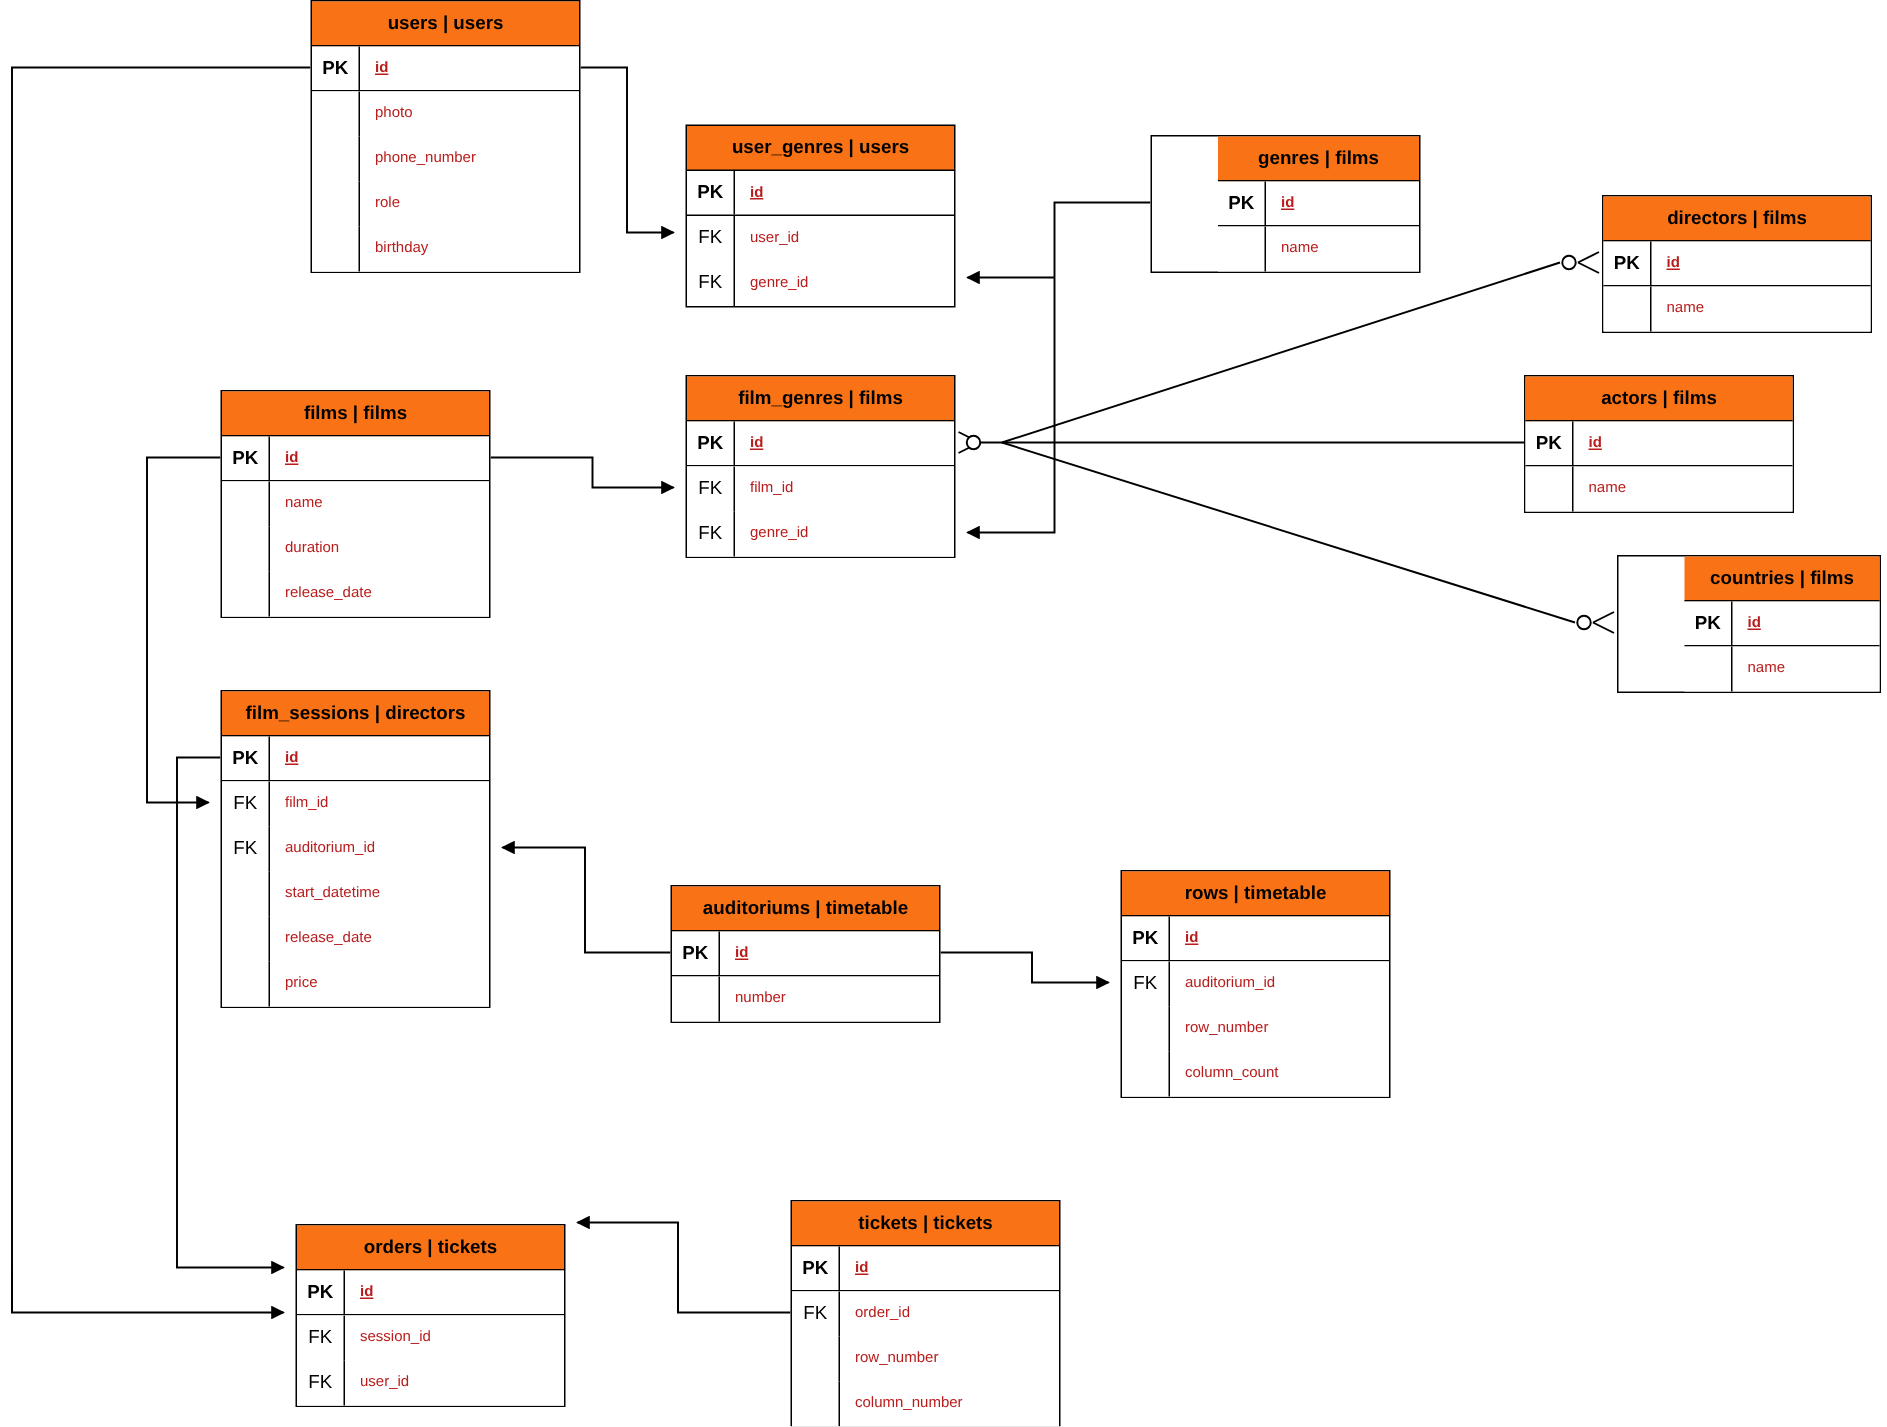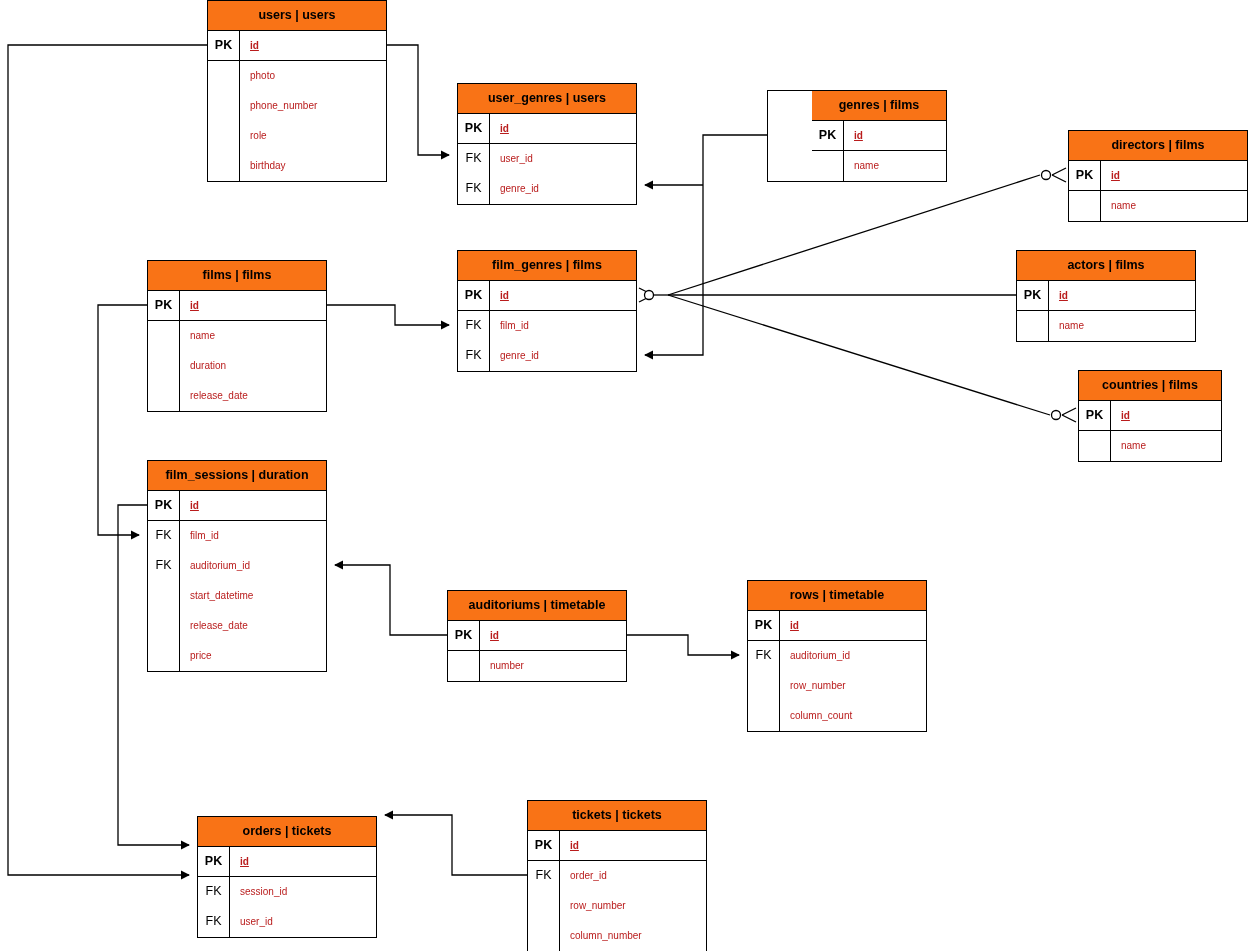--- a/index.html
+++ b/index.html
@@ -269,35 +269,35 @@
           <div class="keycell pk">PK</div>
           <div class="fieldcell pkfield">id</div>
         </div>
         <div class="body">
           <div class="row">
             <div class="keycell"></div>
             <div class="fieldcell">name</div>
           </div>
         </div>
       </div>
-      <div class="tbl" style="left: 1078px; top: 370px; width: 144px;">
+      <div class="tbl" style="left: 1078px; top: 370px; width: 176px; padding-left: 44px;">
         <div class="hdr">countries | films</div>
         <div class="pkrow">
           <div class="keycell pk">PK</div>
           <div class="fieldcell pkfield">id</div>
         </div>
         <div class="body">
           <div class="row">
             <div class="keycell"></div>
             <div class="fieldcell">name</div>
           </div>
         </div>
       </div>
       <div class="tbl" style="left: 147px; top: 460px; width: 180px;">
-        <div class="hdr">film_sessions | duration</div>
+        <div class="hdr">film_sessions | directors</div>
         <div class="pkrow">
           <div class="keycell pk">PK</div>
           <div class="fieldcell pkfield">id</div>
         </div>
         <div class="body">
           <div class="row">
             <div class="keycell">FK</div>
             <div class="fieldcell">film_id</div>
           </div>
           <div class="row">

